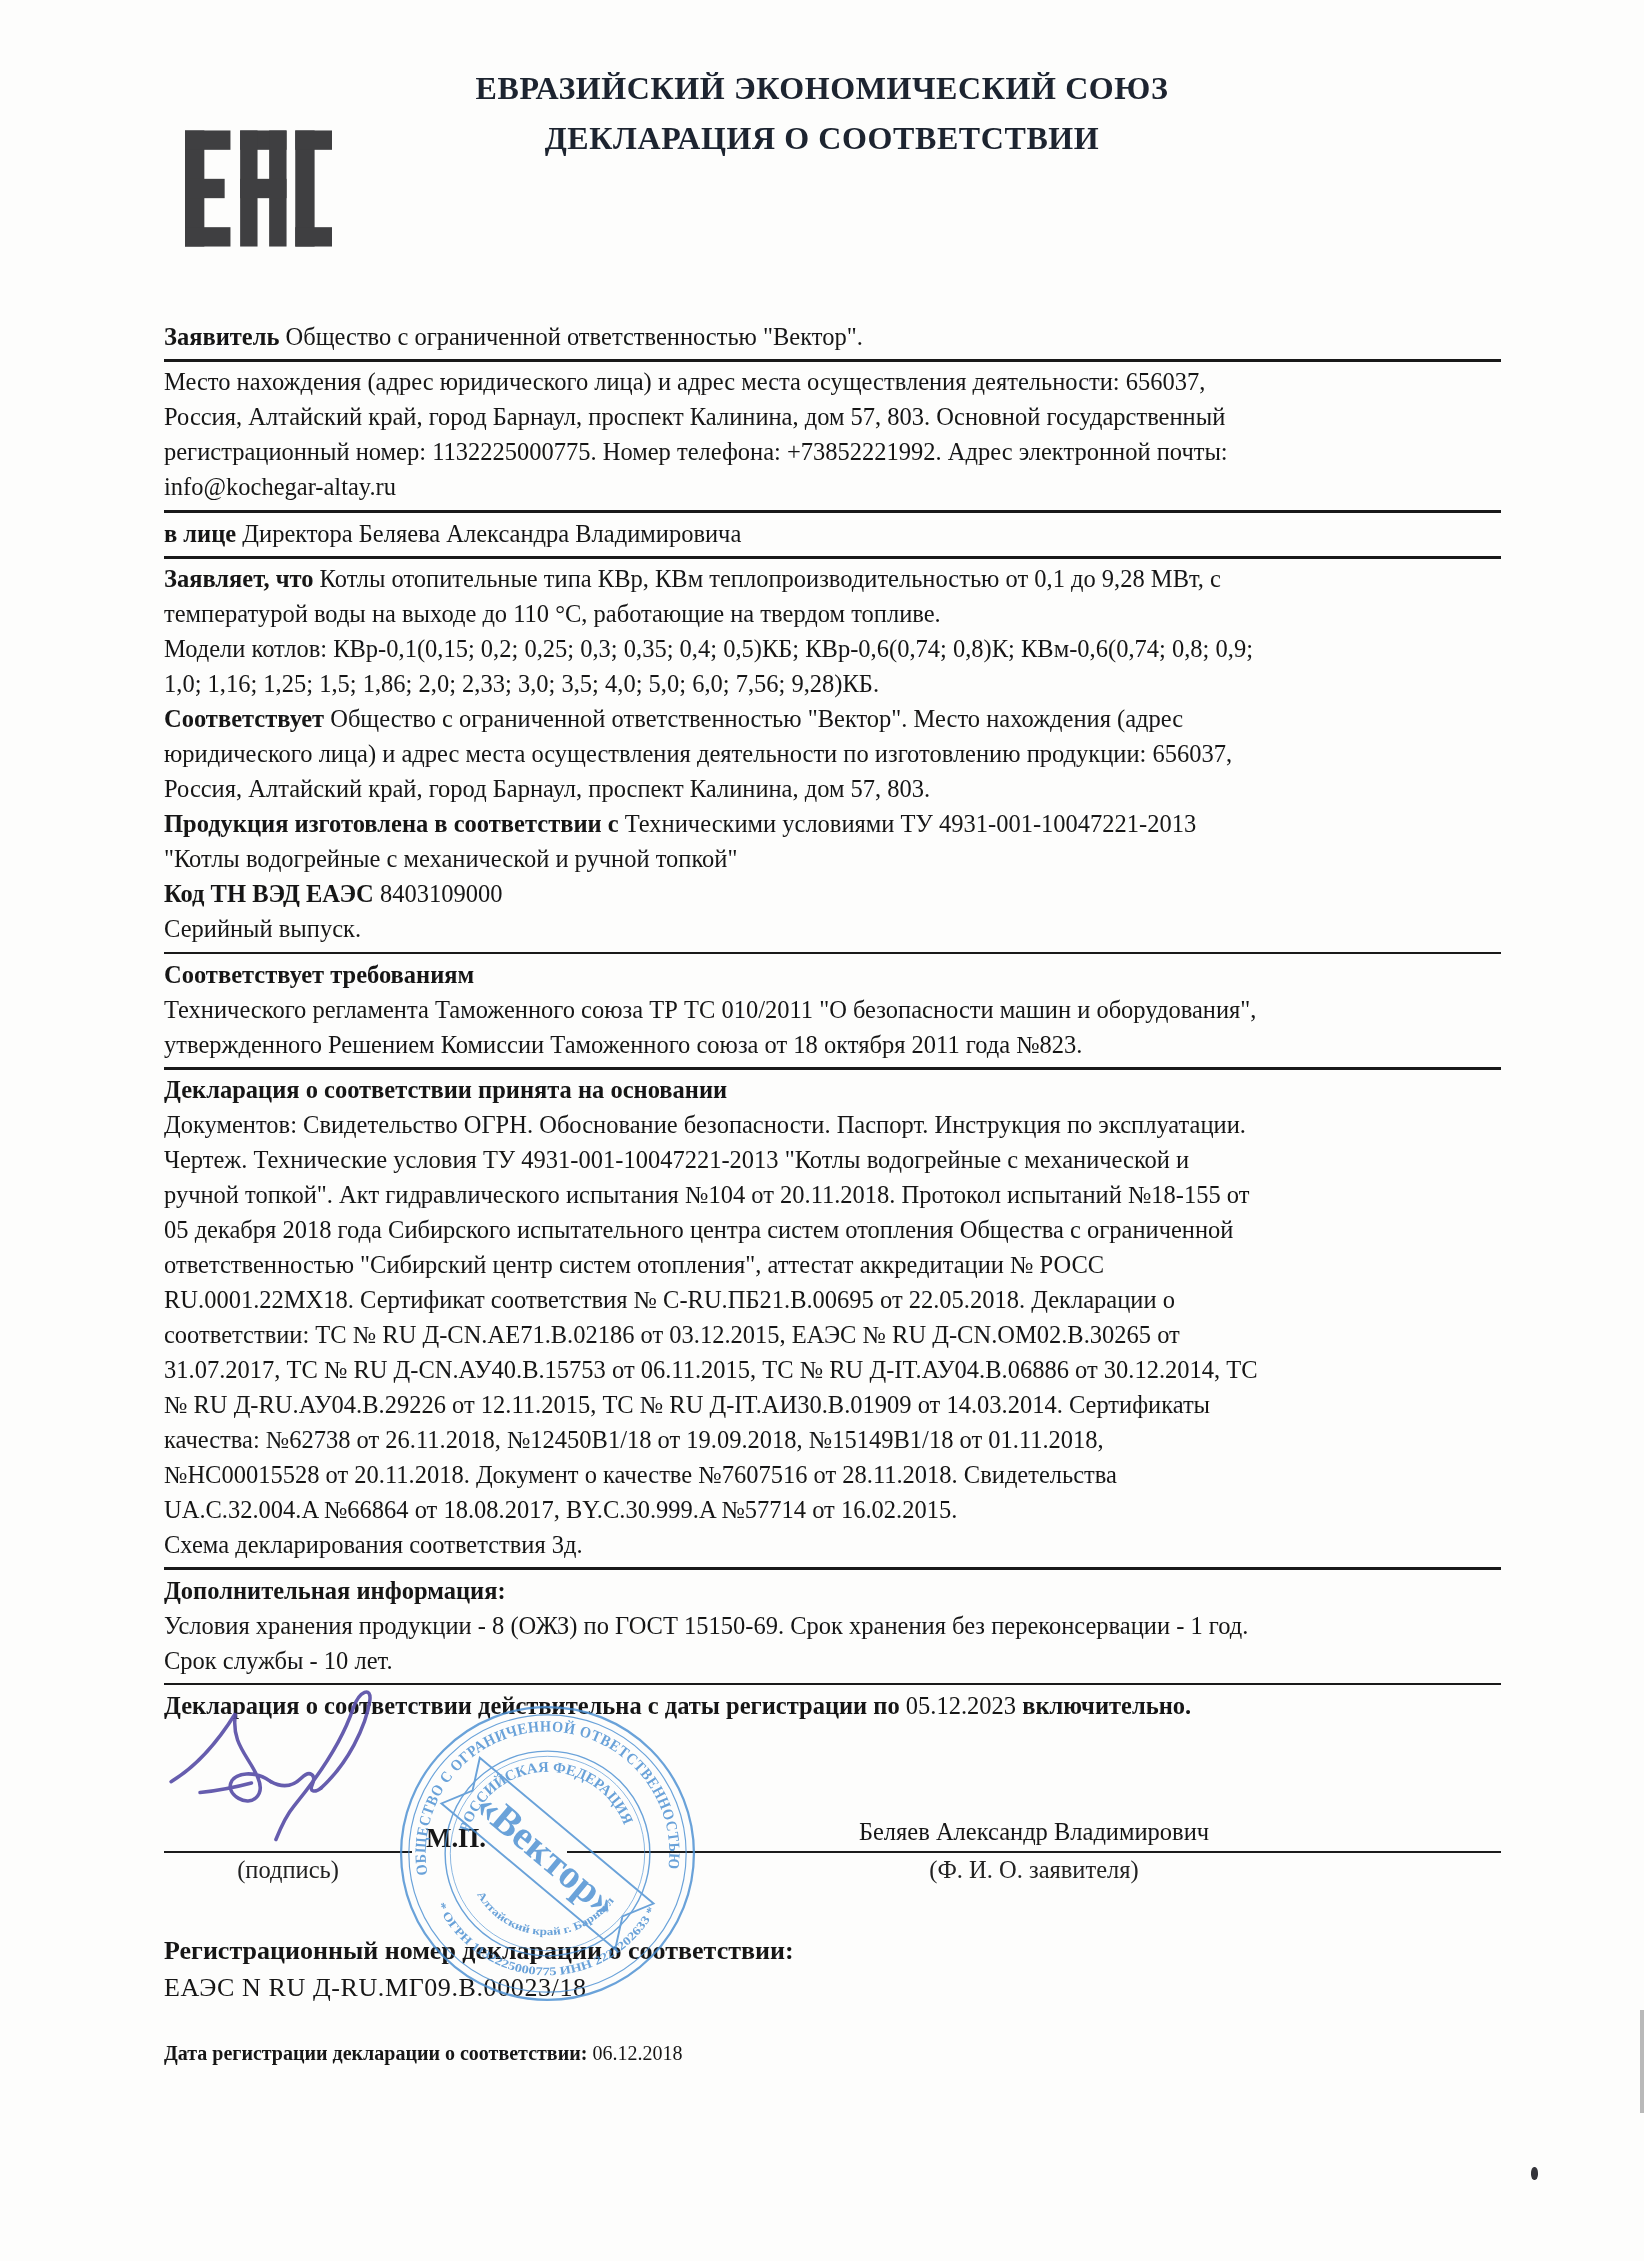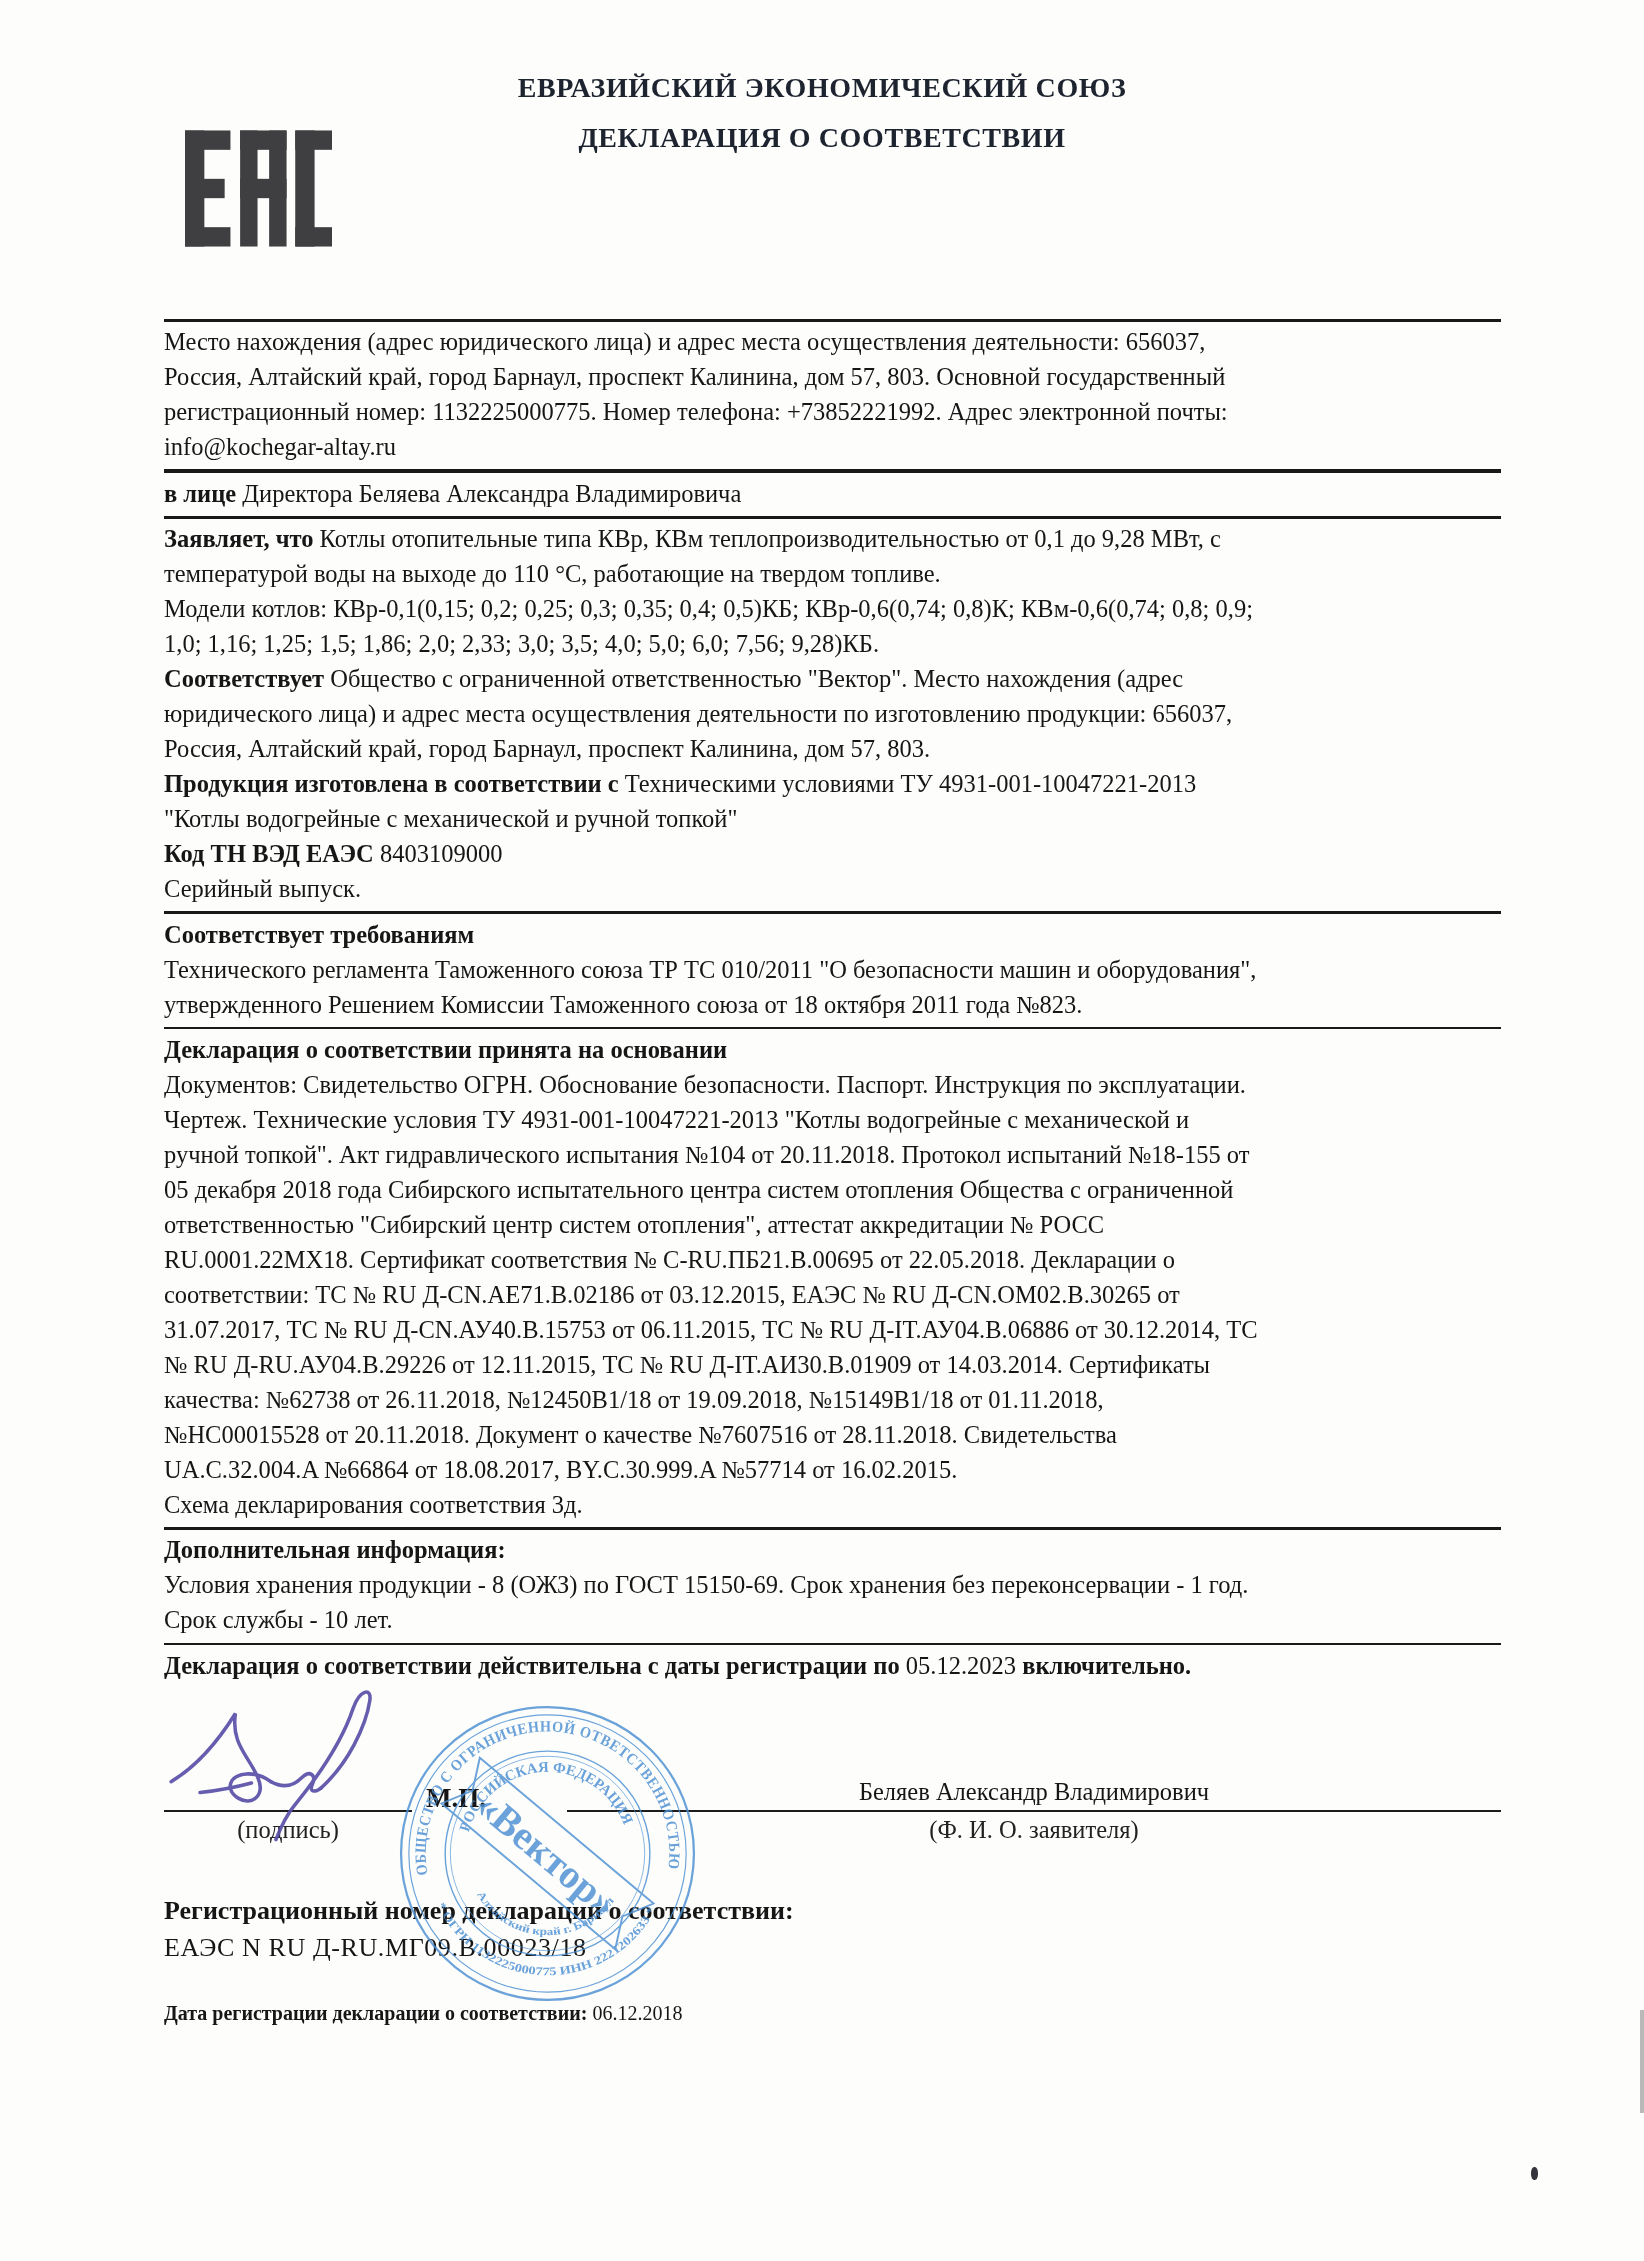--- a/index.html
+++ b/index.html
@@ -8,21 +8,21 @@
     width:1644px;height:2261px;
     background:#fdfdfc;
     font-family:"Liberation Serif","DejaVu Serif",serif;
     color:#161616;
     overflow:hidden;
   }
   .title{
     margin-top:63px;
     text-align:center;
     font-weight:700;
-    font-size:28px;
+    font-size:32px;
     line-height:50px;
     letter-spacing:0.6px;
     color:#1d2430;
   }
   .eac-logo{
     position:absolute;
     left:185px;top:128px;
     width:147px;height:121px;
   }
   .content{padding:0 143px 0 164px;}
@@ -74,20 +74,21 @@
   </svg>
 
   <div class="title">
     <div>ЕВРАЗИЙСКИЙ ЭКОНОМИЧЕСКИЙ СОЮЗ</div>
     <div>ДЕКЛАРАЦИЯ О СООТВЕТСТВИИ</div>
   </div>
 
   <div class="content">
 
     <div class="doc-body">
+        <p class="para"><span class="b">Заявитель </span><span>Общество с ограниченной ответственностью "Вектор".</span></p>
         <div class="rule"></div>
         <p class="para"><span>Место нахождения (адрес юридического лица) и адрес места осуществления деятельности: 656037,
 Россия, Алтайский край, город Барнаул, проспект Калинина, дом 57, 803. Основной государственный
 регистрационный номер: 1132225000775. Номер телефона: +73852221992. Адрес электронной почты:
 info@kochegar-altay.ru</span></p>
         <div class="rule thick"></div>
         <p class="para"><span class="b">в лице </span><span>Директора Беляева Александра Владимировича</span></p>
         <div class="rule"></div>
         <p class="para"><span class="b">Заявляет, что </span><span>Котлы отопительные типа КВр, КВм теплопроизводительностью от 0,1 до 9,28 МВт, с
 температурой воды на выходе до 110 °С, работающие на твердом топливе.

